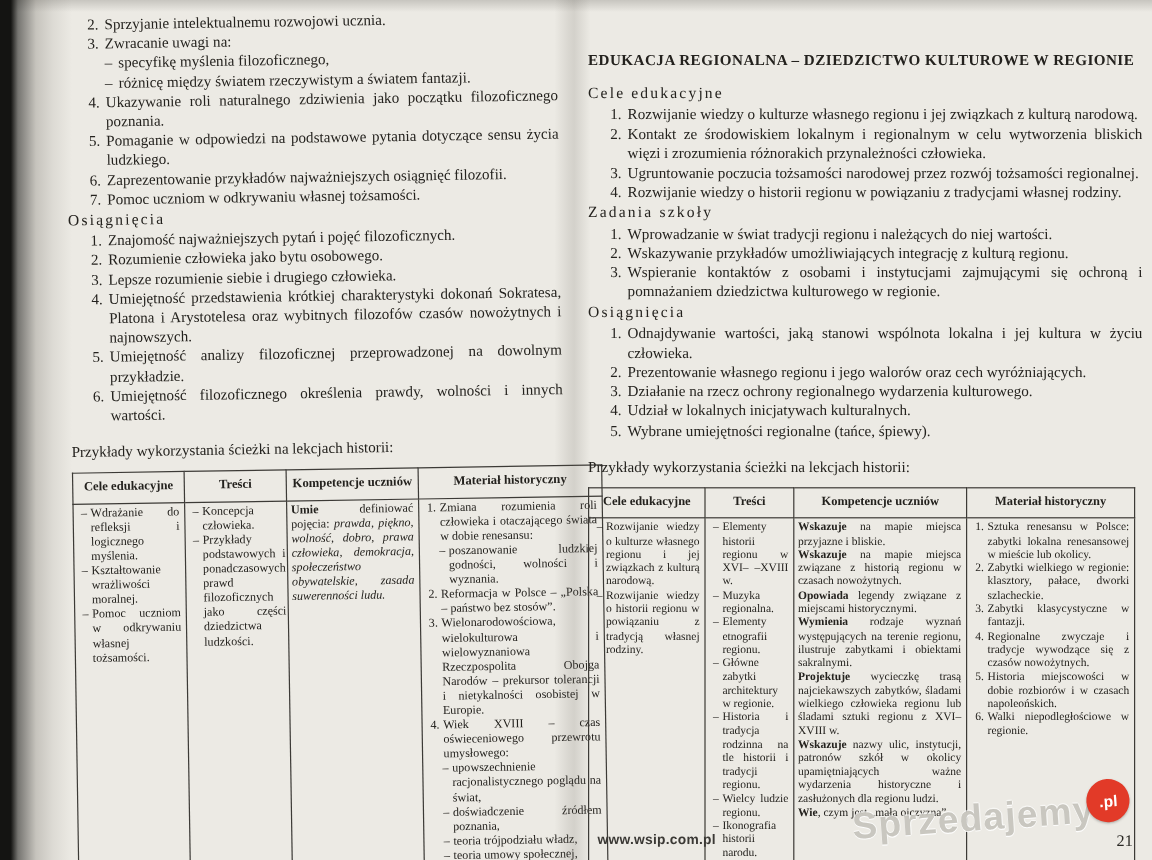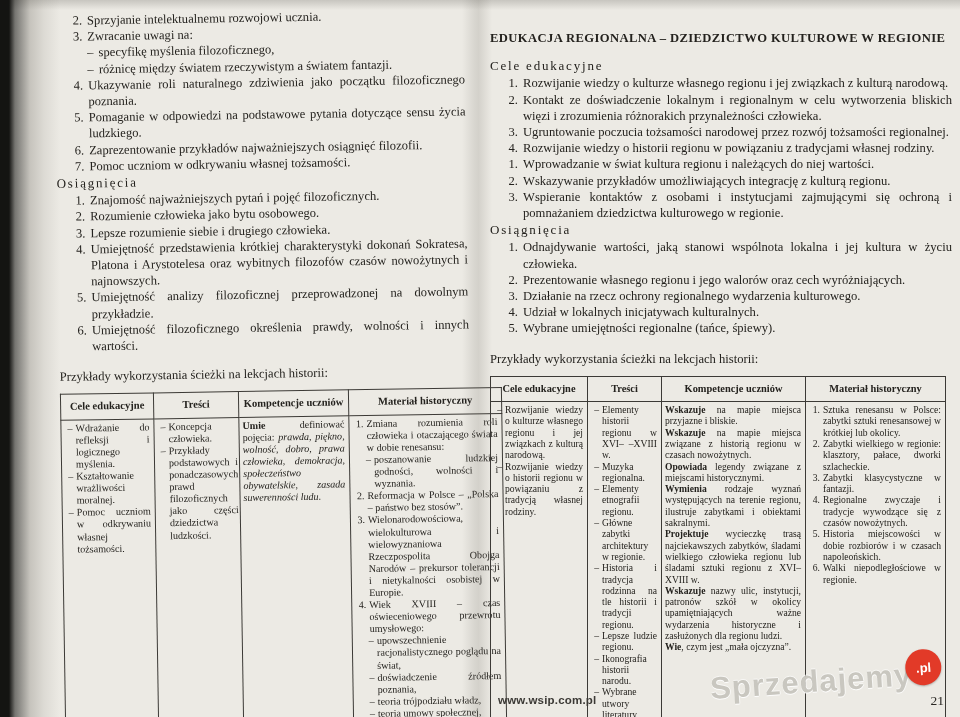--- a/index.html
+++ b/index.html
@@ -29,21 +29,21 @@
 
   .body-txt{font-size:12.6px;line-height:16.2px;}
   .li{display:flex;}
   .li .n{flex:0 0 16px;text-align:right;padding-right:5px;white-space:nowrap;}
   .li .t{flex:1;text-align:justify;}
   .dash .n{flex-basis:10px;}
   .sub{margin-left:17px;}
   .list{margin-left:12px;}
 
   .sec-h{font-size:13px;letter-spacing:1.8px;margin:1px 0 1px 0;}
-  .doc-title{font-weight:bold;font-size:12.6px;letter-spacing:.4px;margin:0 0 12px 0;}
+  .doc-title{font-weight:bold;font-size:12.6px;letter-spacing:.4px;margin:12px 0 12px 0;}
   .lead{font-size:12.6px;margin:14px 0 9px 0;}
 
   table.ct{border-collapse:collapse;table-layout:fixed;background:transparent;}
   table.ct th,table.ct td{border:1px solid #3c3a36;vertical-align:top;padding:2px 4px 2px 3px;}
   table.ct th{font-weight:bold;text-align:center;padding:4px 2px;}
   .ct-left{width:441px;height:322px;margin-top:6px;}
   .ct-left th{font-size:10.6px;}
   .ct-left td{font-size:10.1px;line-height:12.1px;}
   .ct-right{width:455px;height:262px;margin-top:4px;}
   .ct-right th{font-size:10.4px;}
@@ -264,37 +264,38 @@
 
   <div class="sec-h">Cele edukacyjne</div>
   <div class="list">
 
   <div class="li">
         <span class="n">1.</span>
         <span class="t">Rozwijanie wiedzy o kulturze własnego regionu i jej związkach z kulturą narodową.</span>
       </div>
       <div class="li">
         <span class="n">2.</span>
-        <span class="t">Kontakt ze doświadczenie lokalnym i regionalnym w celu wytworzenia bliskich więzi i zrozumienia różnorakich przynależności człowieka.</span>
+        <span class="t">Kontakt ze środowiskiem lokalnym i regionalnym w celu wytworzenia bliskich więzi i zrozumienia różnorakich przynależności człowieka.</span>
       </div>
       <div class="li">
         <span class="n">3.</span>
         <span class="t">Ugruntowanie poczucia tożsamości narodowej przez rozwój tożsamości regionalnej.</span>
       </div>
       <div class="li">
         <span class="n">4.</span>
         <span class="t">Rozwijanie wiedzy o historii regionu w powiązaniu z tradycjami własnej rodziny.</span>
       </div>
     </div>
 
+  <div class="sec-h">Zadania szkoły</div>
   <div class="list">
 
   <div class="li">
         <span class="n">1.</span>
-        <span class="t">Wprowadzanie w świat kultura regionu i należących do niej wartości.</span>
+        <span class="t">Wprowadzanie w świat tradycji regionu i należących do niej wartości.</span>
       </div>
       <div class="li">
         <span class="n">2.</span>
         <span class="t">Wskazywanie przykładów umożliwiających integrację z kulturą regionu.</span>
       </div>
       <div class="li">
         <span class="n">3.</span>
         <span class="t">Wspieranie kontaktów z osobami i instytucjami zajmującymi się ochroną i pomnażaniem dziedzictwa kulturowego w regionie.</span>
       </div>
     </div>
@@ -374,21 +375,21 @@
               <div class="li dash">
                 <span class="n">–</span>
                 <span class="t">Główne zabytki architektury w regionie.</span>
               </div>
               <div class="li dash">
                 <span class="n">–</span>
                 <span class="t">Historia i tradycja rodzinna na tle historii i tradycji regionu.</span>
               </div>
               <div class="li dash">
                 <span class="n">–</span>
-                <span class="t">Lepsze ludzie regionu.</span>
+                <span class="t">Wielcy ludzie regionu.</span>
               </div>
               <div class="li dash">
                 <span class="n">–</span>
                 <span class="t">Ikonografia historii narodu.</span>
               </div>
               <div class="li dash">
                 <span class="n">–</span>
                 <span class="t">Wybrane utwory literatury regionu.</span>
               </div>
             </div>
@@ -424,21 +425,21 @@
 
                 <span class="t"><b>Wie</b>, czym jest „mała ojczyzna”.</span>
               </div>
             </div>
         </td>
         <td>
           <div class="cell">
 
           <div class="li">
                 <span class="n">1.</span>
-                <span class="t">Sztuka renesansu w Polsce: zabytki sztuki renesansowej w krótkiej lub okolicy.</span>
+                <span class="t">Sztuka renesansu w Polsce: zabytki lokalna renesansowej w mieście lub okolicy.</span>
               </div>
               <div class="li">
                 <span class="n">2.</span>
                 <span class="t">Zabytki wielkiego w regionie: klasztory, pałace, dworki szlacheckie.</span>
               </div>
               <div class="li">
                 <span class="n">3.</span>
                 <span class="t">Zabytki klasycystyczne w fantazji.</span>
               </div>
               <div class="li">

